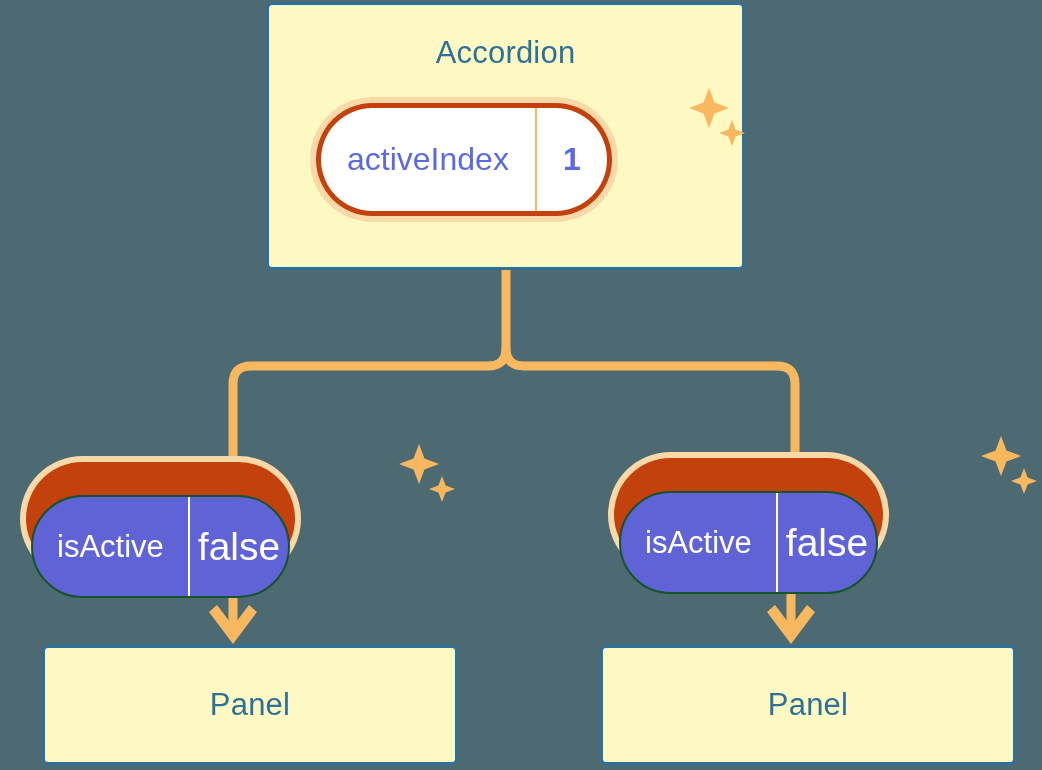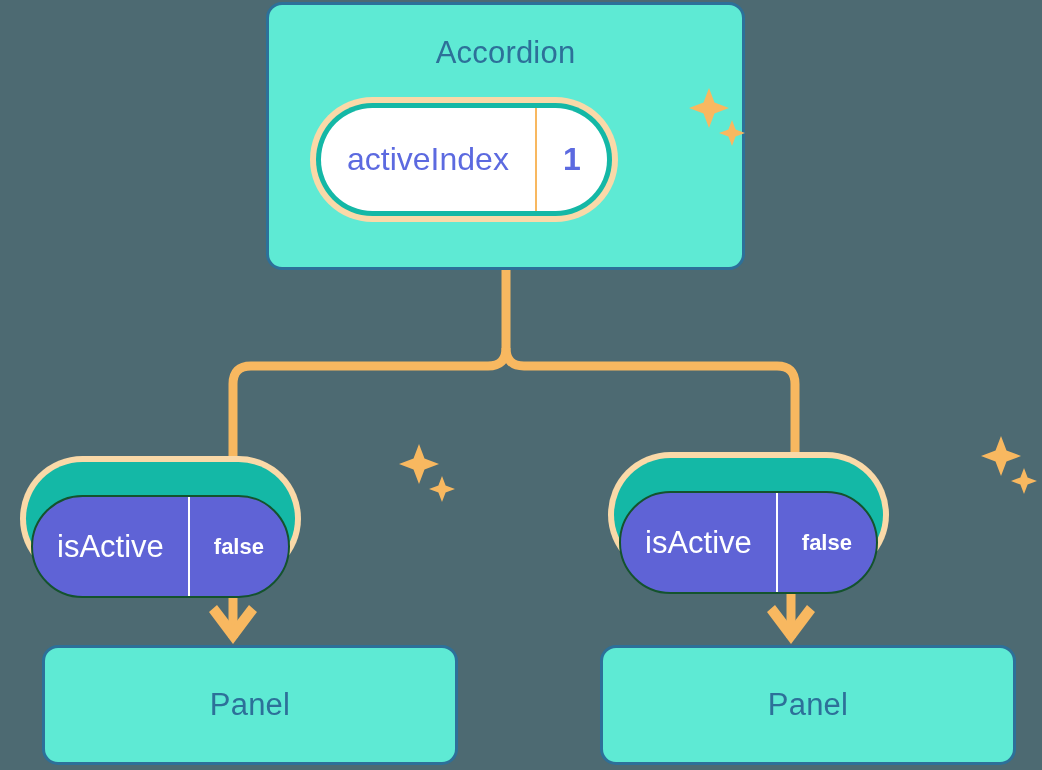--- a/index.html
+++ b/index.html
@@ -32,23 +32,23 @@
   }
 
   
   .node {
     position: absolute;
     z-index: 2;
   }
 
   
   .card {
-    background: #5eead4;
+    background: #fef9c3;
     border: 3px solid #2d7099;
-    border-radius: 16px;
+    border-radius: 6px;
     box-sizing: border-box;
     display: flex;
     flex-direction: column;
     align-items: center;
   }
   .card-title {
     color: #2d7099;
     font-size: 31px;
     font-weight: 400;
     letter-spacing: 0.2px;
@@ -81,21 +81,21 @@
     display: inline-flex;
     align-items: stretch;
     border-radius: 999px;
     background: #fad9a8;              
     padding: 6px;
   }
   .pill-ring {
     display: flex;
     align-items: stretch;
     border-radius: 999px;
-    background: #14b8a6;              
+    background: #c2410c;              
     padding: 5px;
   }
   .pill-body {
     display: flex;
     align-items: stretch;
     border-radius: 999px;
     overflow: hidden;
   }
   .pill-key, .pill-val {
     display: flex;
@@ -131,23 +131,23 @@
   }
   .pill--solid .pill-key {
     color: #ffffff;
     font-size: 31px;
     font-weight: 400;
     padding: 0 24px;
     border-right: 2px solid #ffffff;
   }
   .pill--solid .pill-val {
     color: #ffffff;
-    font-size: 22px;
-    font-weight: 700;
-    padding: 0 24px;
+    font-size: 39px;
+    font-weight: 400;
+    padding: 0 8px;
   }
 
   
   #accordion-state-pill {
     position: absolute;
     left: 310px;
     top: 97px;
     height: 125px;
     z-index: 3;
   }

